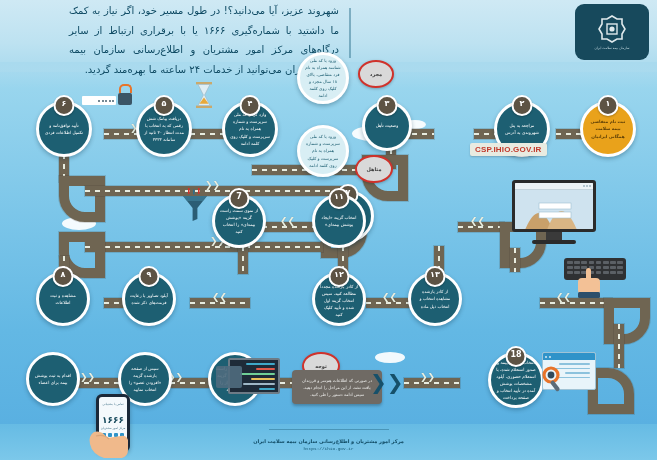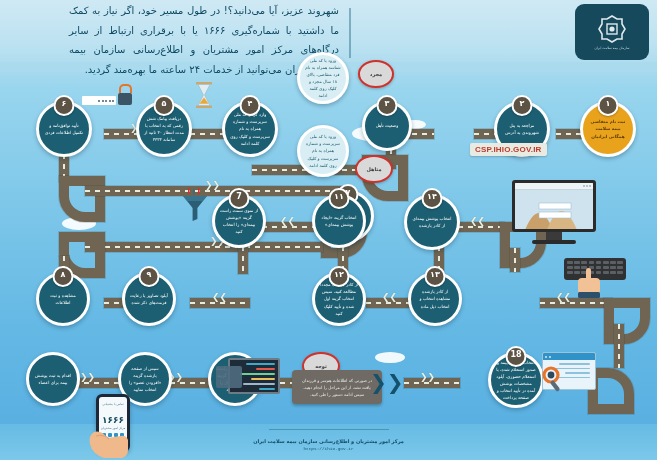--- a/index.html
+++ b/index.html
@@ -384,34 +384,30 @@
   <div class="node" style="left:212px;top:194px;width:54px;height:54px;">
     <span class="badge-num top">7</span>
     <span class="txt">از منوی سمت راست گزینه «پوشش بیمه‌ای» را انتخاب کنید</span>
   </div>
 
   <div class="node" style="left:312px;top:194px;width:54px;height:54px;">
     <span class="badge-num top">۱۱</span>
     <span class="txt">انتخاب گزینه «ایجاد پوشش بیمه‌ای»</span>
   </div>
 
-  <div class="node" style="left:312px;top:272px;width:54px;height:54px;">
+  <div class="node" style="left:312px;top:272px;width:54px;height:54px;align-items:flex-end;">
     <span class="badge-num top">۱۲</span>
     <span class="txt">از کادر بازشده مجدداً مطالعه کنید، سپس انتخاب گزینه اول شده و تأیید کلیک کنید</span>
   </div>
 
   <div class="node" style="left:408px;top:272px;width:54px;height:54px;">
     <span class="badge-num top">۱۳</span>
     <span class="txt">از کادر بازشده مشاهده انتخاب و انتخاب ذیل ماده</span>
   </div>
 
-  <div class="node" style="left:404px;top:194px;width:56px;height:56px;">
-    <span class="badge-num top">۱۴</span>
-    <span class="txt">انتخاب پوشش بیمه‌ای از کادر بازشده</span>
-  </div>
 
 
   <div class="node" style="left:488px;top:352px;width:56px;height:56px;">
     <span class="badge-num top">18</span>
     <span class="txt">انتخاب پوشش بیمه و صدور استعلام شده، با استعلام حضوری، آپلود مشخصات پوشش آمده در تأیید انتخاب و صفحه پرداخت</span>
   </div>
 
 
   <div class="node" style="left:26px;top:352px;width:54px;height:54px;">
     <span class="txt">اقدام به ثبت پوشش بیمه برای اعضاء</span>

